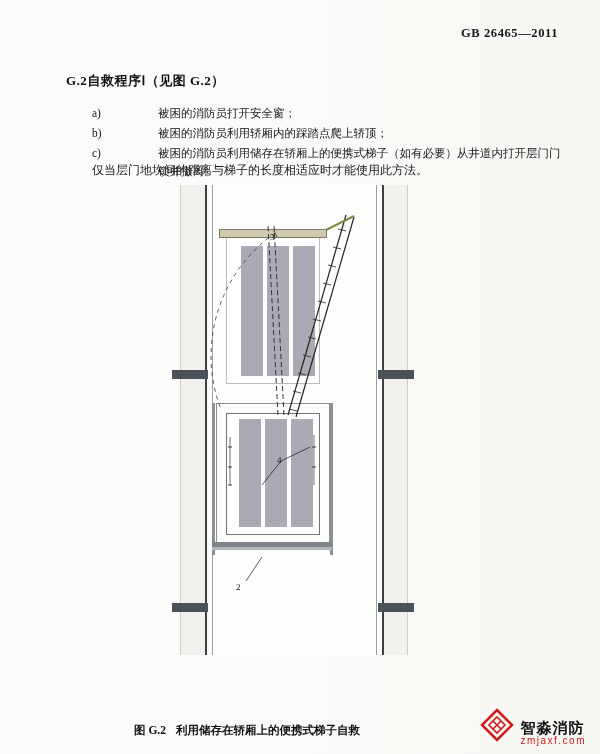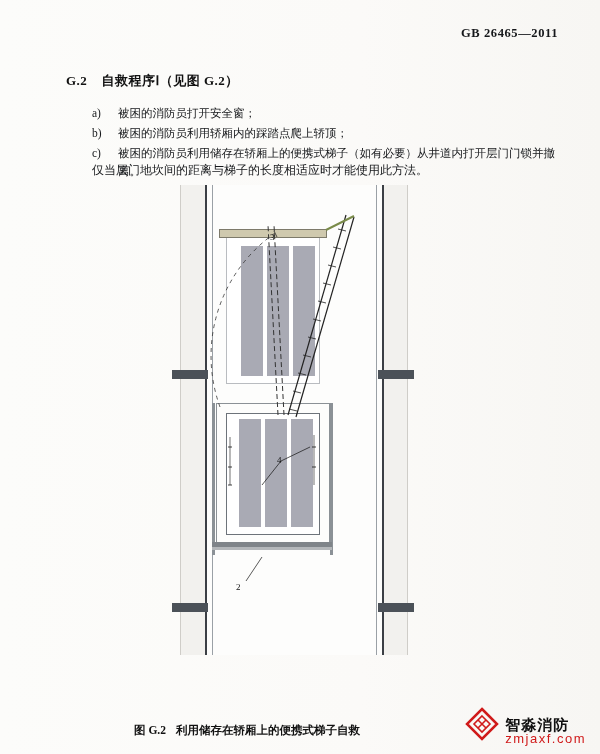--- a/index.html
+++ b/index.html
@@ -33,40 +33,40 @@
   }
   .section-title {
     position: absolute;
     top: 72px;
     left: 66px;
     font-size: 13px;
     font-weight: 700;
     letter-spacing: 0.5px;
     color: #111;
   }
-  .section-title .num { margin-right: 14px; }
+  .section-title .num { margin-right: 0; }
   .steps {
     position: absolute;
     top: 104px;
     left: 92px;
     width: 470px;
     font-size: 11.5px;
     line-height: 18px;
     color: #16181b;
   }
   .step {
     display: flex;
     margin-bottom: 2px;
   }
   .step .marker {
     width: 26px;
     flex: 0 0 26px;
     font-size: 11.5px;
   }
-  .step .text { flex: 1 1 auto; }
+  .step .text { flex: 1 1 auto; margin-left: 40px; }
   .note-line {
     position: absolute;
     top: 161px;
     left: 92px;
     width: 470px;
     font-size: 12px;
     line-height: 18px;
     color: #16181b;
   }
 
@@ -286,21 +286,21 @@
   .wm-main {
     font-family: "Liberation Sans", sans-serif;
     font-size: 15px;
     font-weight: 700;
     color: #111;
     letter-spacing: 1px;
     margin-top: 15px;
   }
   .wm-sub {
     font-family: "Liberation Sans", sans-serif;
-    font-size: 13px;
+    font-size: 10px;
     color: #d01a1a;
     letter-spacing: 1.5px;
   }
 </style>
 </head>
 <body>
 
 <div class="page">
 
   <div class="std-code">GB 26465—2011</div>

